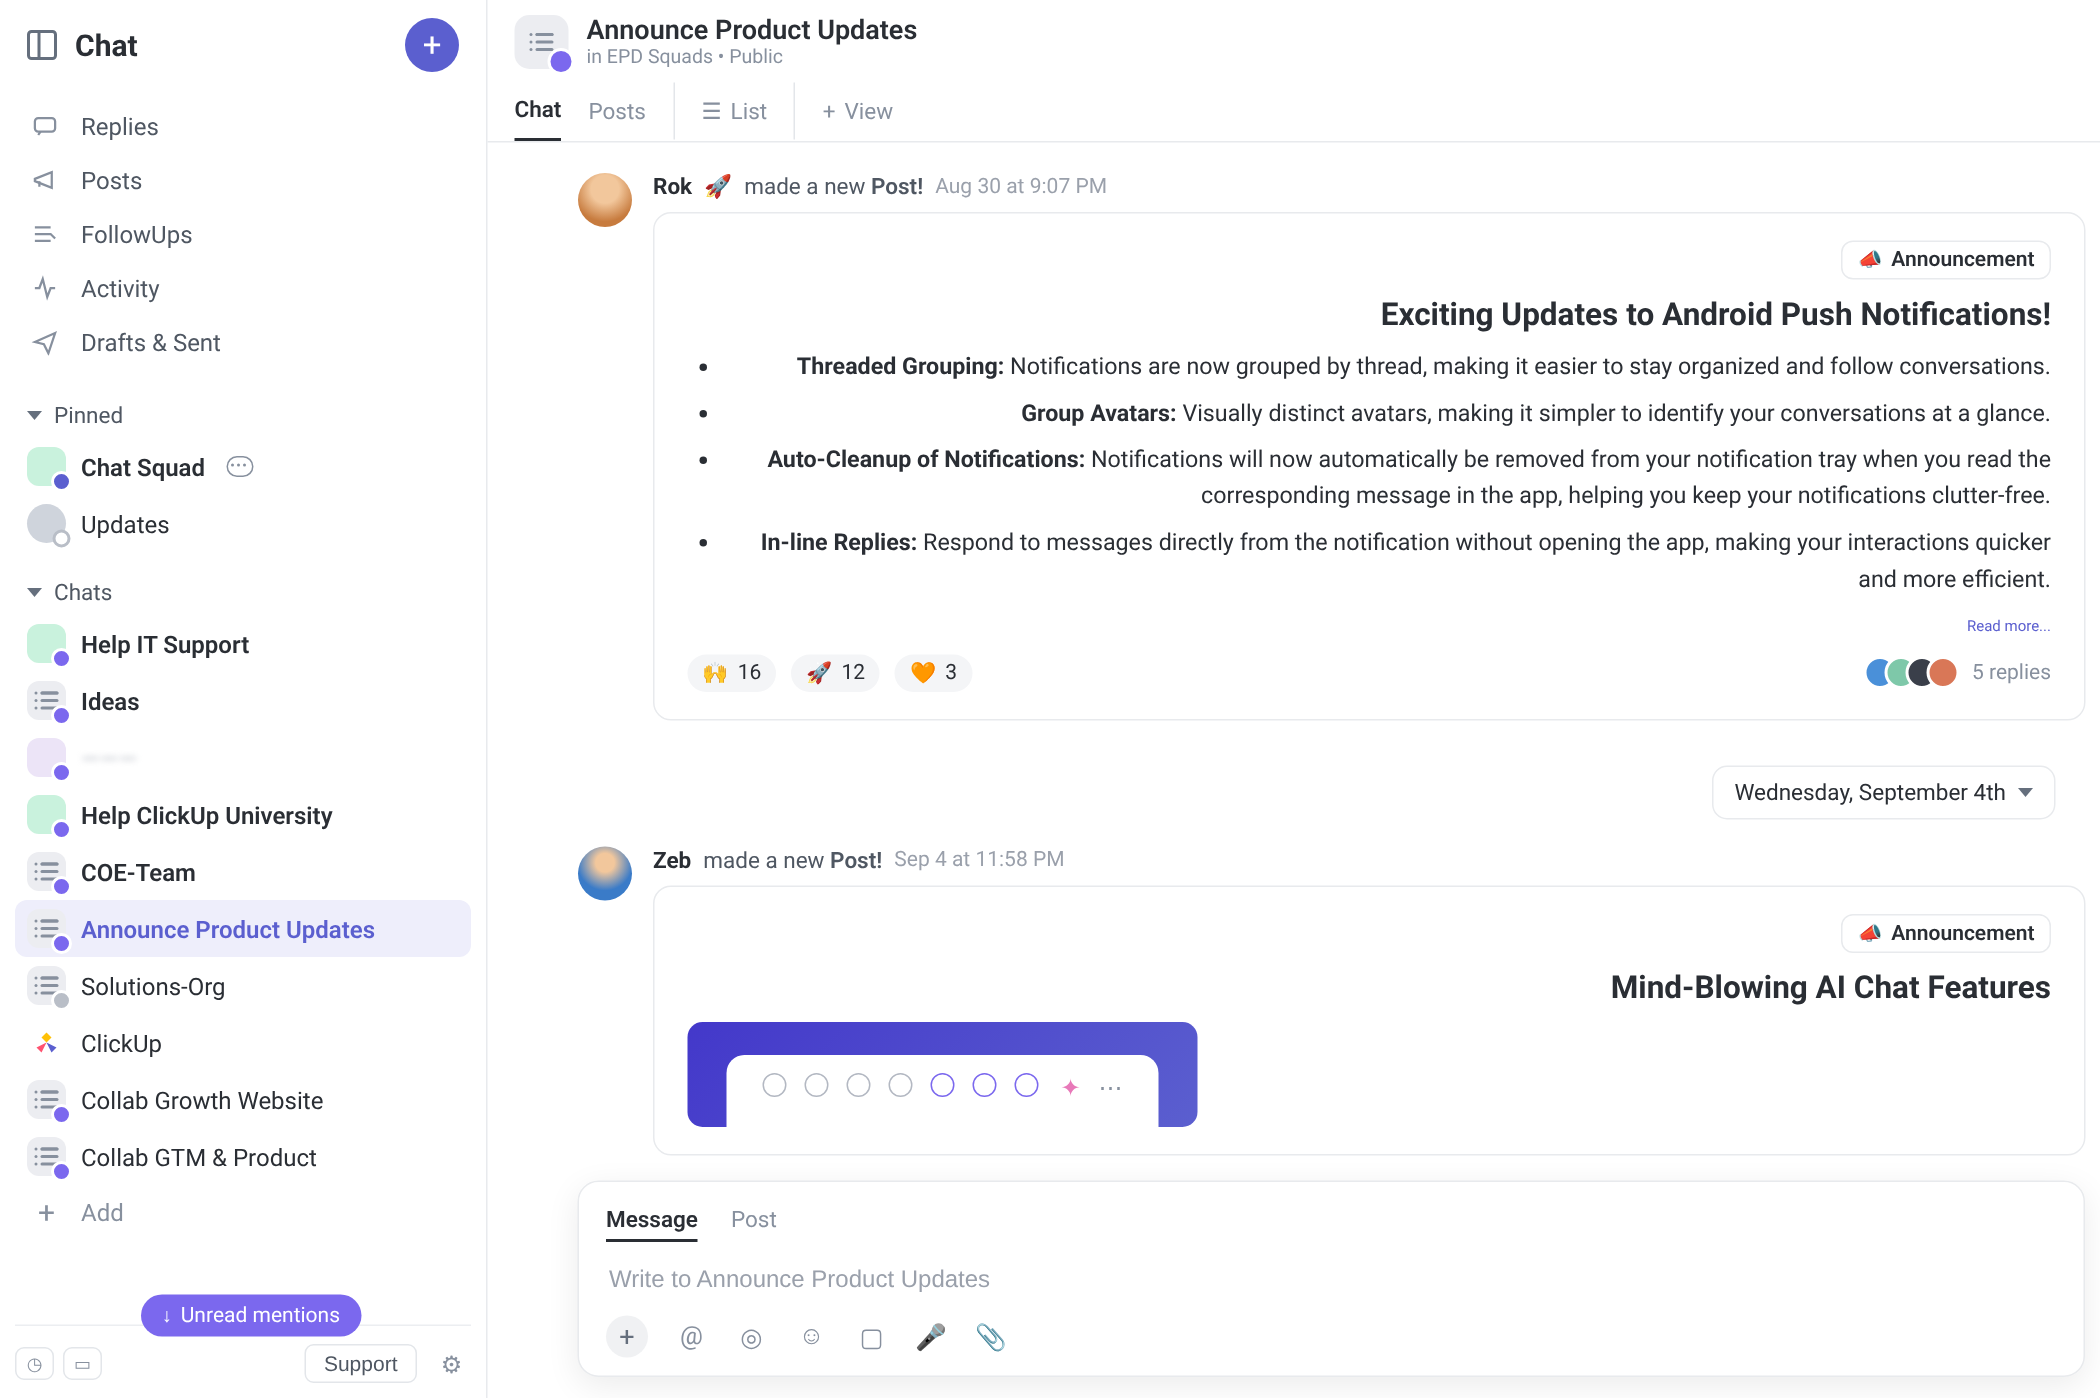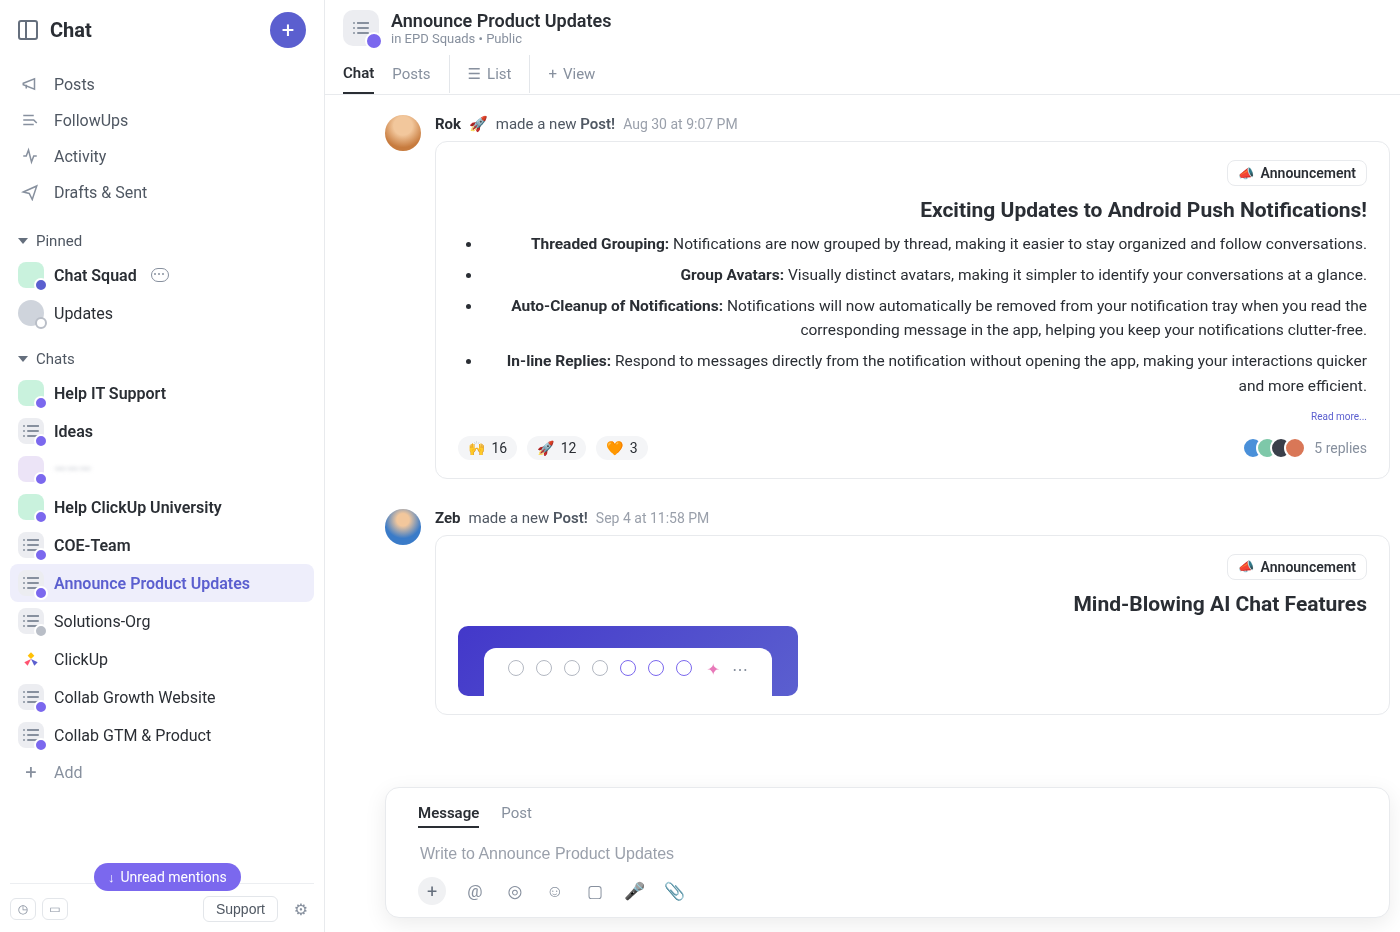--- a/index.html
+++ b/index.html
@@ -85,21 +85,21 @@
 .date-sep { display: flex; justify-content: flex-end; padding: 0 30px 18px 0; }
 .date-pill { border: 1px solid #e8eaed; border-radius: 10px; padding: 8px 14px; font-size: 15px; display: flex; align-items: center; gap: 8px; cursor: pointer; }
 
 .vid-prev { margin-top: 10px; width: 340px; height: 70px; background: linear-gradient(135deg, #4338ca, #5b5fcf); border-radius: 10px; position: relative; overflow: hidden; }
 .vid-inner { position: absolute; left: 26px; right: 26px; top: 22px; bottom: -20px; background: #fff; border-radius: 12px; display: flex; align-items: flex-start; justify-content: center; padding-top: 12px; gap: 12px; }
 .vid-inner .dot { width: 16px; height: 16px; border: 1.5px solid #b3b8c2; border-radius: 50%; }
 .vid-inner .dot.purple { border-color: #7b68ee; }
 .vid-inner .dot.star { border: none; color: #e879b9; font-size: 16px; }
 
 
-.composer { margin: 0 10px 14px 60px; border: 1px solid #e8eaed; border-radius: 14px; box-shadow: 0 6px 22px rgba(0,0,0,0.08); padding: 12px 32px; background: #fff; }
+.composer { margin: 0 10px 14px 60px; border: 1px solid #e8eaed; border-radius: 14px; box-shadow: 0 6px 22px rgba(0,0,0,0.08); padding: 12px 18px; background: #fff; }
 .comp-tabs { display: flex; gap: 22px; border-bottom: 1px solid transparent; margin-bottom: 10px; }
 .comp-tab { font-size: 15px; padding: 4px 0; color: #87909e; cursor: pointer; }
 .comp-tab.active { color: #2a2e34; font-weight: 600; border-bottom: 2px solid #2a2e34; }
 .comp-input { width: 100%; border: none; font-size: 16px; padding: 6px 0 14px 2px; outline: none; }
 .comp-input::placeholder { color: #9aa0ab; }
 .comp-tools { display: flex; align-items: center; gap: 18px; }
 .comp-tools .tool { width: 22px; height: 22px; display: flex; align-items: center; justify-content: center; color: #87909e; cursor: pointer; font-size: 17px; }
 .comp-tools .plus-btn { width: 28px; height: 28px; border-radius: 50%; background: #f0f1f3; color: #656f7d; font-size: 18px; }
 
 .list-lines { width: 16px; height: 12px; position: relative; }
@@ -117,20 +117,29 @@
   <aside class="sidebar">
     <div class="sb-header">
       <div class="sb-header-left">
         <div class="panel-icon"></div>
         <div class="sb-title">Chat</div>
       </div>
       <div class="sb-plus">+</div>
     </div>
 
     <div class="sb-nav">
+      <div class="sb-nav-item">
+        <span class="icon-slot">
+            <svg width="18" height="18" viewBox="0 0 24 24" fill="none" stroke="#87909e" stroke-width="2">
+              <rect x="3" y="5" width="18" height="12" rx="3"></rect>
+              <path d="M8 17l-2 3"></path>
+            </svg>
+          </span>
+        <span class="label">Replies</span>
+      </div>
       <div class="sb-nav-item">
         <span class="icon-slot">
             <svg width="18" height="18" viewBox="0 0 24 24" fill="none" stroke="#87909e" stroke-width="2">
               <path d="M3 11l15-6v14L3 13z"></path>
               <path d="M7 13v5"></path>
             </svg>
           </span>
         <span class="label">Posts</span>
       </div>
       <div class="sb-nav-item">
@@ -356,20 +365,26 @@
                   <div class="mini-av" style="background:#3a3f4a"></div>
                   <div class="mini-av" style="background:#d97757"></div>
                 </div>
                 <span>5 replies</span>
               </div>
             </div>
           </div>
         </div>
       </div>
 
+      <div class="date-sep">
+        <div class="date-pill">
+            <span>Wednesday, September 4th</span>
+            <span class="chev-down"></span>
+          </div>
+      </div>
 
       <div class="post">
         <div class="post-avatar zeb" style="background:radial-gradient(circle at 50% 30%, #f2c79c 20%, #3a7bc8 60%)"></div>
         <div class="post-main">
           <div class="post-byline">
             <span class="name">Zeb</span>
             <span class="action"><span>made a new </span><b>Post!</b></span>
             <span class="time">Sep 4 at 11:58 PM</span>
           </div>
           <div class="post-card">

